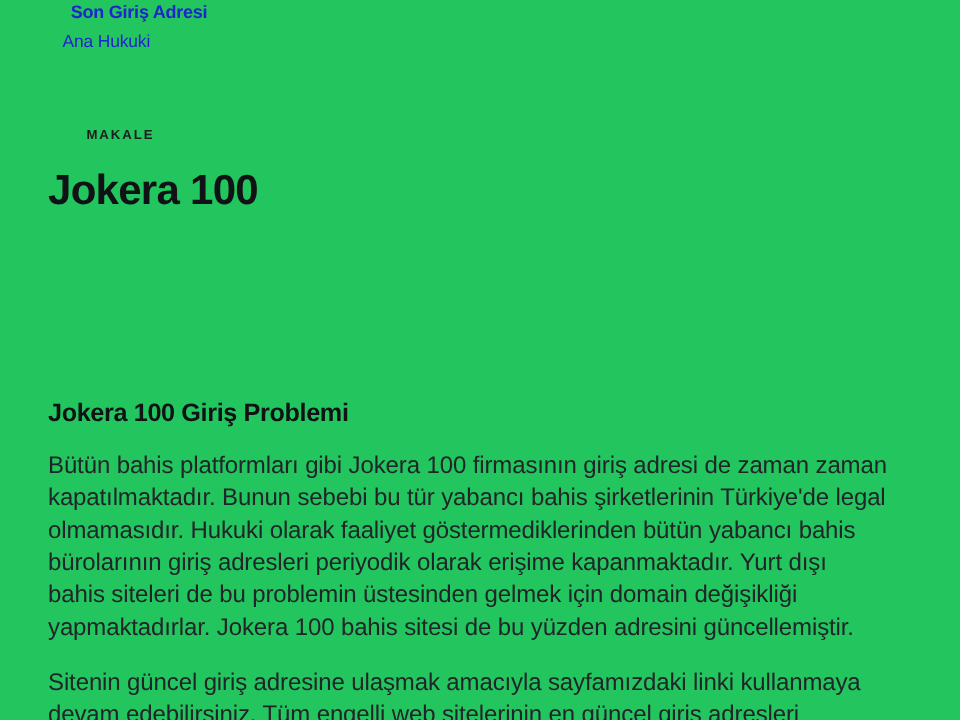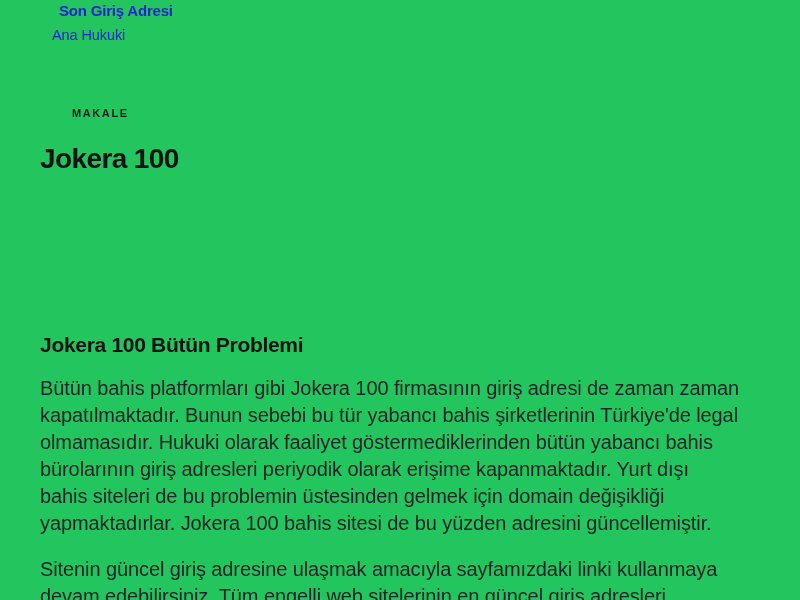--- a/index.html
+++ b/index.html
@@ -45,21 +45,21 @@
     letter-spacing: 1.6px;
     color: #1E1E1E;
     text-transform: uppercase;
     padding-left: 32px;
   }
   .article-title {
     position: absolute;
     left: 40px;
     top: 139px;
     margin: 0;
-    font-size: 28px;
+    font-size: 35px;
     line-height: 40px;
     font-weight: 700;
     letter-spacing: -0.6px;
     color: #111215;
     text-align: center;
   }
   .section-heading {
     position: absolute;
     left: 40px;
     top: 331px;
@@ -92,20 +92,20 @@
   <nav>
     <a href="#" class="menu-link primary">Son Giriş Adresi</a>
     <a href="#" class="menu-link secondary">Ana Hukuki</a>
   </nav>
 
   <main>
     <div class="category-label">MAKALE</div>
 
     <h1 class="article-title">Jokera 100</h1>
 
-    <h2 class="section-heading">Jokera 100 Bütün Problemi</h2>
+    <h2 class="section-heading">Jokera 100 Giriş Problemi</h2>
 
     <p class="body-paragraph p1">Bütün bahis platformları gibi Jokera 100 firmasının giriş adresi de zaman zaman kapatılmaktadır. Bunun sebebi bu tür yabancı bahis şirketlerinin Türkiye'de legal olmamasıdır. Hukuki olarak faaliyet göstermediklerinden bütün yabancı bahis bürolarının giriş adresleri periyodik olarak erişime kapanmaktadır. Yurt dışı bahis siteleri de bu problemin üstesinden gelmek için domain değişikliği yapmaktadırlar. Jokera 100 bahis sitesi de bu yüzden adresini güncellemiştir.</p>
 
     <p class="body-paragraph p2">Sitenin güncel giriş adresine ulaşmak amacıyla sayfamızdaki linki kullanmaya devam edebilirsiniz. Tüm engelli web sitelerinin en güncel giriş adresleri sayfamızda mevcuttur.</p>
   </main>
 
 </div>
 
 </body></html>

